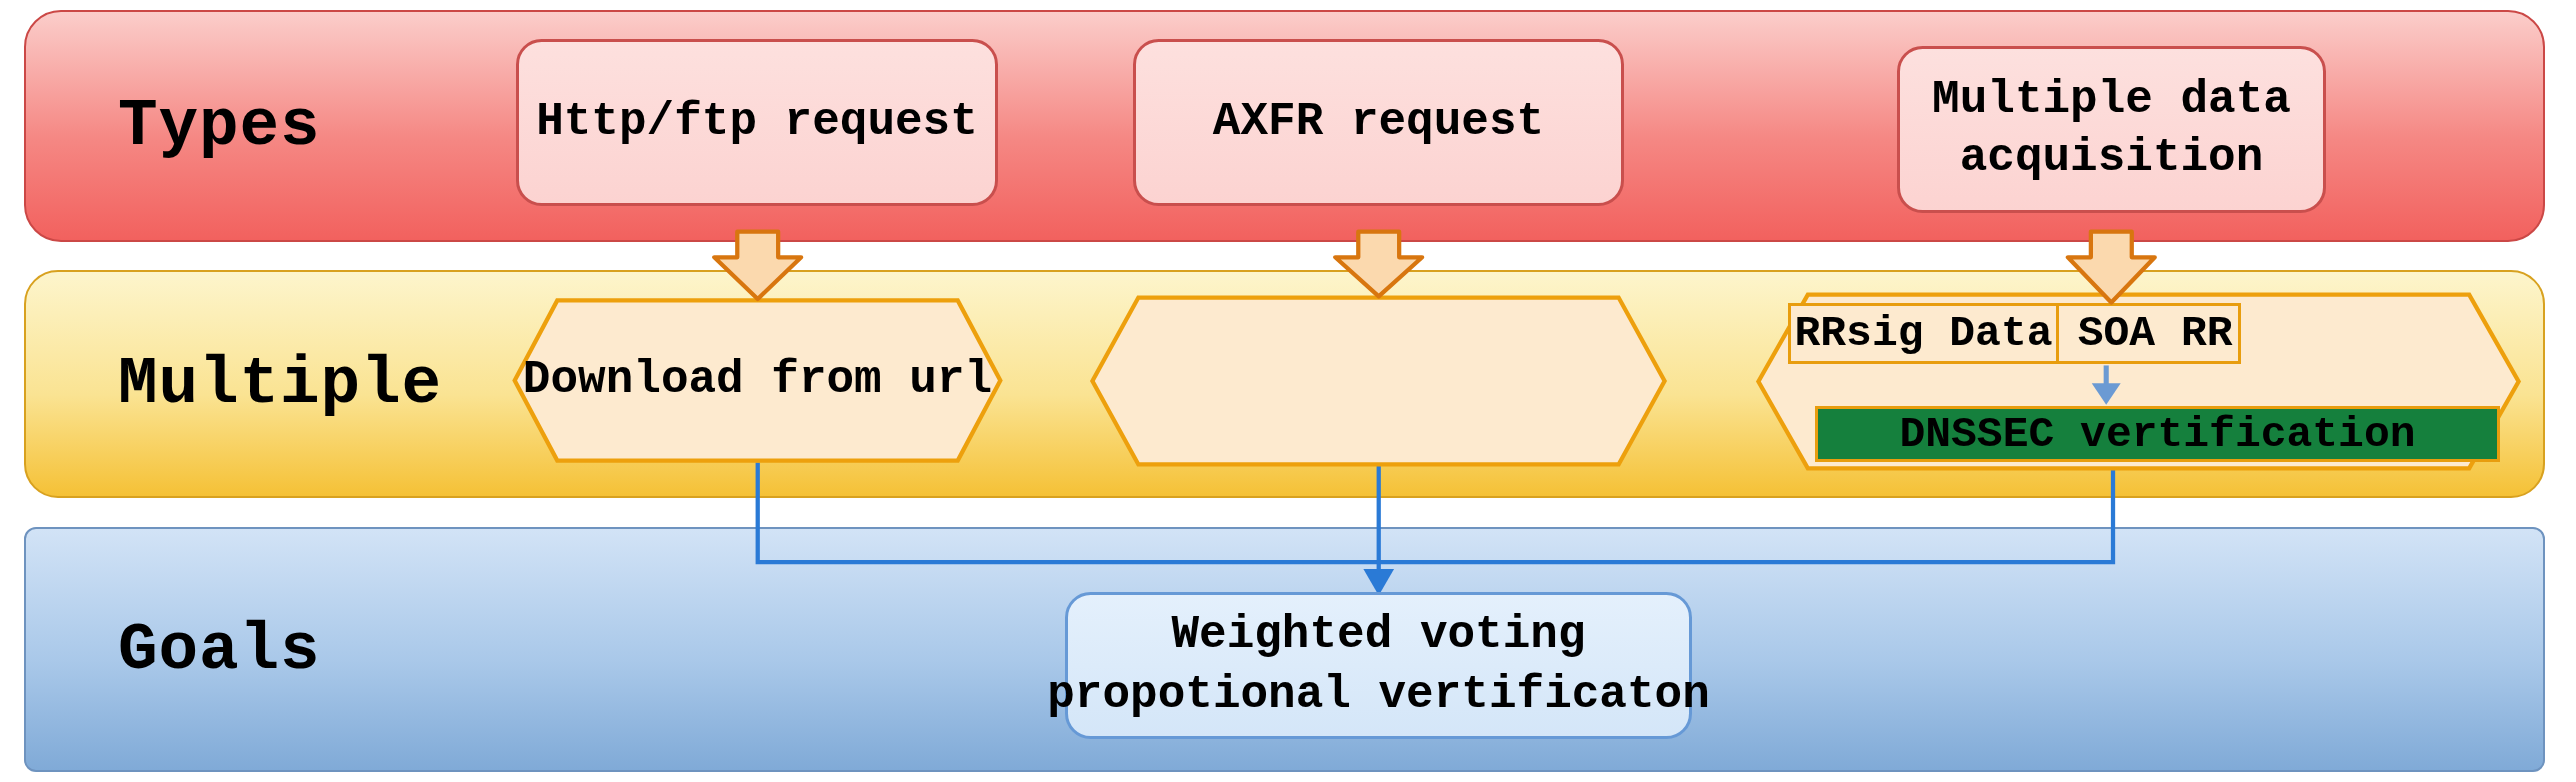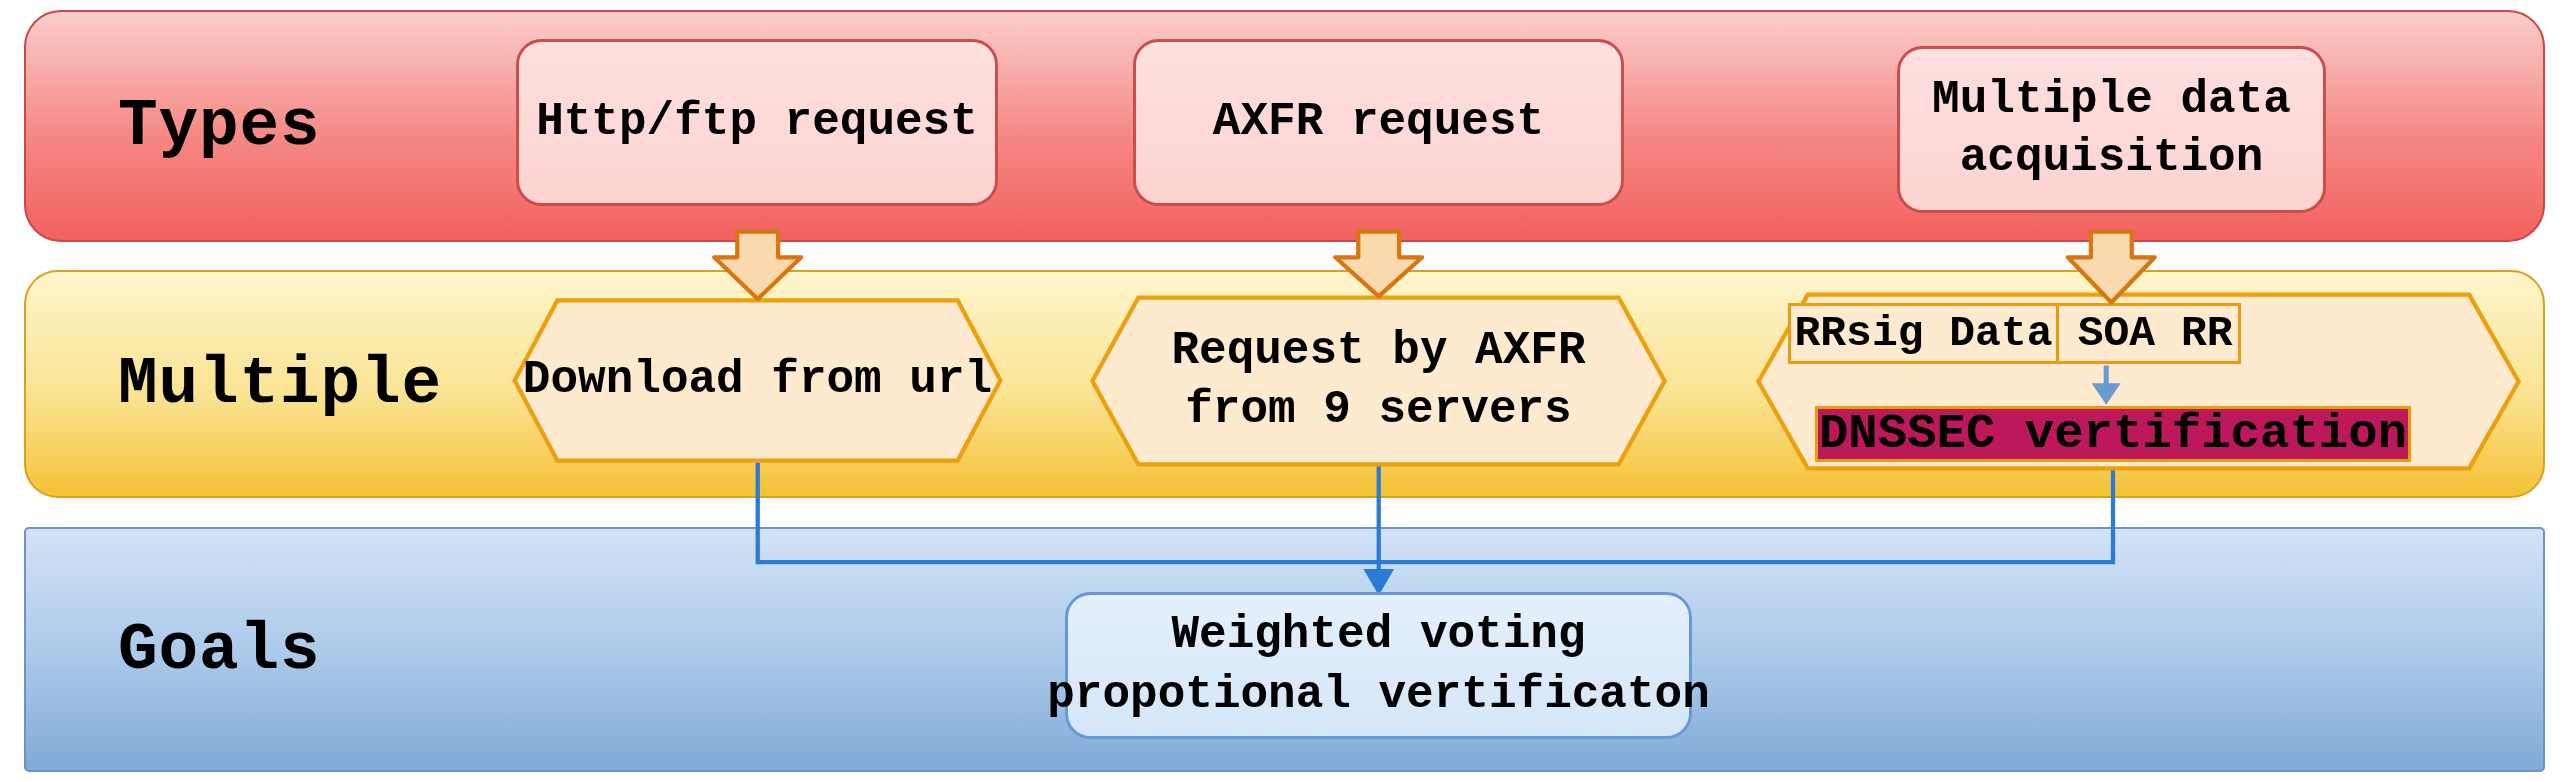--- a/index.html
+++ b/index.html
@@ -17,21 +17,21 @@
     top:10.2px;height:232px;
     background:linear-gradient(180deg,#fbcdca 0%,#f58884 55%,#f2615e 100%);
     border:2.6px solid #cb4846;
   }
   .band-methods{
     top:270px;height:228px;border-radius:34px;
     background:linear-gradient(180deg,#fdf5cc 0%,#fae392 55%,#f5c136 100%);
     border:2.6px solid #d8a11f;
   }
   .band-goals{
-    top:527px;height:245px;border-radius:5px;
+    top:527px;height:245px;border-radius:12px;
     background:linear-gradient(180deg,#d2e3f6 0%,#a9c8e9 55%,#80aad7 100%);
     border:2.6px solid #6e93bf;
   }
   .band-label{
     position:absolute;left:92px;top:50%;transform:translateY(-50%);
     font-size:66px;letter-spacing:0.9px;white-space:nowrap;
   }
   .type-box{
     position:absolute;box-sizing:border-box;border-radius:25.6px;
     background:linear-gradient(180deg,#fde0de 0%,#fcd3d1 100%);
@@ -56,24 +56,24 @@
   .cell{
     box-sizing:border-box;border:3.4px solid #e89d0e;background:#fdeacf;
     display:flex;align-items:center;justify-content:center;
     font-size:43px;white-space:nowrap;
   }
   .cell + .cell{margin-left:-3.4px;padding-left:14px;}
   .cell-ns{width:182px;}
   .cell-rrsig{width:271px;}
   .cell-soa{width:185px;}
   .dnssec-box{
-    position:absolute;left:1815px;top:406px;width:596px;height:56px;z-index:4;
-    box-sizing:border-box;border:3.4px solid #e89d0e;background:#be185d;
+    position:absolute;left:1815px;top:406px;width:685px;height:56px;z-index:4;
+    box-sizing:border-box;border:3.4px solid #e89d0e;background:#15803d;
     display:flex;align-items:center;justify-content:center;
-    font-size:49px;white-space:nowrap;
+    font-size:43px;white-space:nowrap;
   }
   .goal-box{
     position:absolute;left:1065px;top:592px;width:627px;height:147px;z-index:3;
     box-sizing:border-box;border-radius:25.6px;
     background:linear-gradient(180deg,#e4f0fc 0%,#d4e6f8 100%);
     border:3.4px solid #6699d6;
     display:flex;flex-direction:column;align-items:center;justify-content:center;
     font-size:46px;line-height:1.3;text-align:center;
   }
   .goal-box span{white-space:nowrap;}
@@ -117,24 +117,20 @@
   <svg class="hex-svg" style="left:511px;top:297px;" width="493" height="167" viewBox="0 0 578 196">
     <polygon points="4,98 54,4 524,4 574,98 524,192 54,192" fill="#fdeacf" stroke="#eda00d" stroke-width="5"></polygon>
   </svg>
   <div class="hex-text" style="left:511px;top:297px;width:493px;height:167px;">
     <span>Download from url</span>
   </div>
 
   <svg class="hex-svg" style="left:1089px;top:294px;" width="579" height="174" viewBox="0 0 680 204">
     <polygon points="4,102 58,4 622,4 676,102 622,200 58,200" fill="#fdeacf" stroke="#eda00d" stroke-width="5"></polygon>
   </svg>
-  <div class="hex-text" style="left:1089px;top:294px;width:579px;height:174px;">
-    <span>Request by AXFR</span>
-    <span>from 9 servers</span>
-  </div>
 
   <svg class="hex-svg" style="left:1755px;top:291px;" width="767" height="181" viewBox="0 0 900 212">
     <polygon points="4,106 62,4 838,4 896,106 838,208 62,208" fill="#fdeacf" stroke="#eda00d" stroke-width="5"></polygon>
   </svg>
 
   <div class="cell-row">
     <div class="cell cell-rrsig">RRsig Data</div>
     <div class="cell cell-soa">SOA RR</div>
   </div>
   <div class="dnssec-box">DNSSEC vertification</div>

